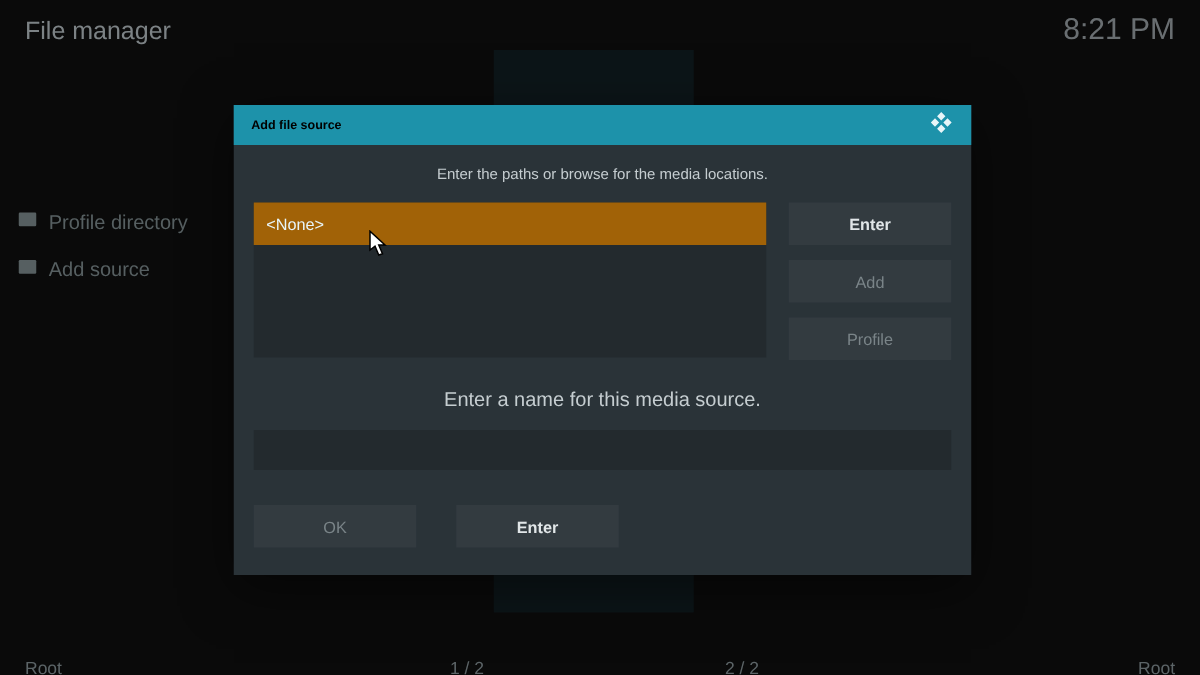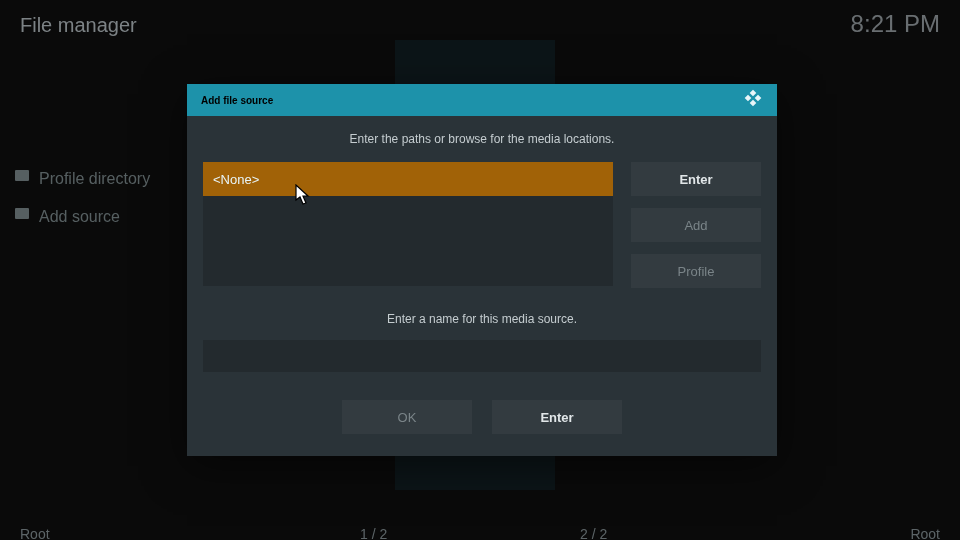--- a/index.html
+++ b/index.html
@@ -127,37 +127,37 @@
       justify-content: center;
       font-weight: 600;
       cursor: pointer;
     }
     .btn.disabled {
       color: #7a8488;
       font-weight: 500;
     }
     .name-instruction {
       text-align: center;
-      font-size: 12px;
+      font-size: 16px;
       color: #c5cdd0;
       margin: 24px 0 14px 0;
     }
     .name-input {
       background: #232a2e;
       height: 32px;
       width: 100%;
       border: none;
       color: #ddd;
       padding: 0 10px;
       font-size: 13px;
     }
     .bottom-buttons {
       display: flex;
-      justify-content: center;
-      gap: 20px;
+      justify-content: flex-start;
+      gap: 32px;
       margin-top: 28px;
     }
     .btn-wide {
       width: 130px;
     }
     .footer {
       position: absolute;
       bottom: 14px;
       left: 0;
       right: 0;

